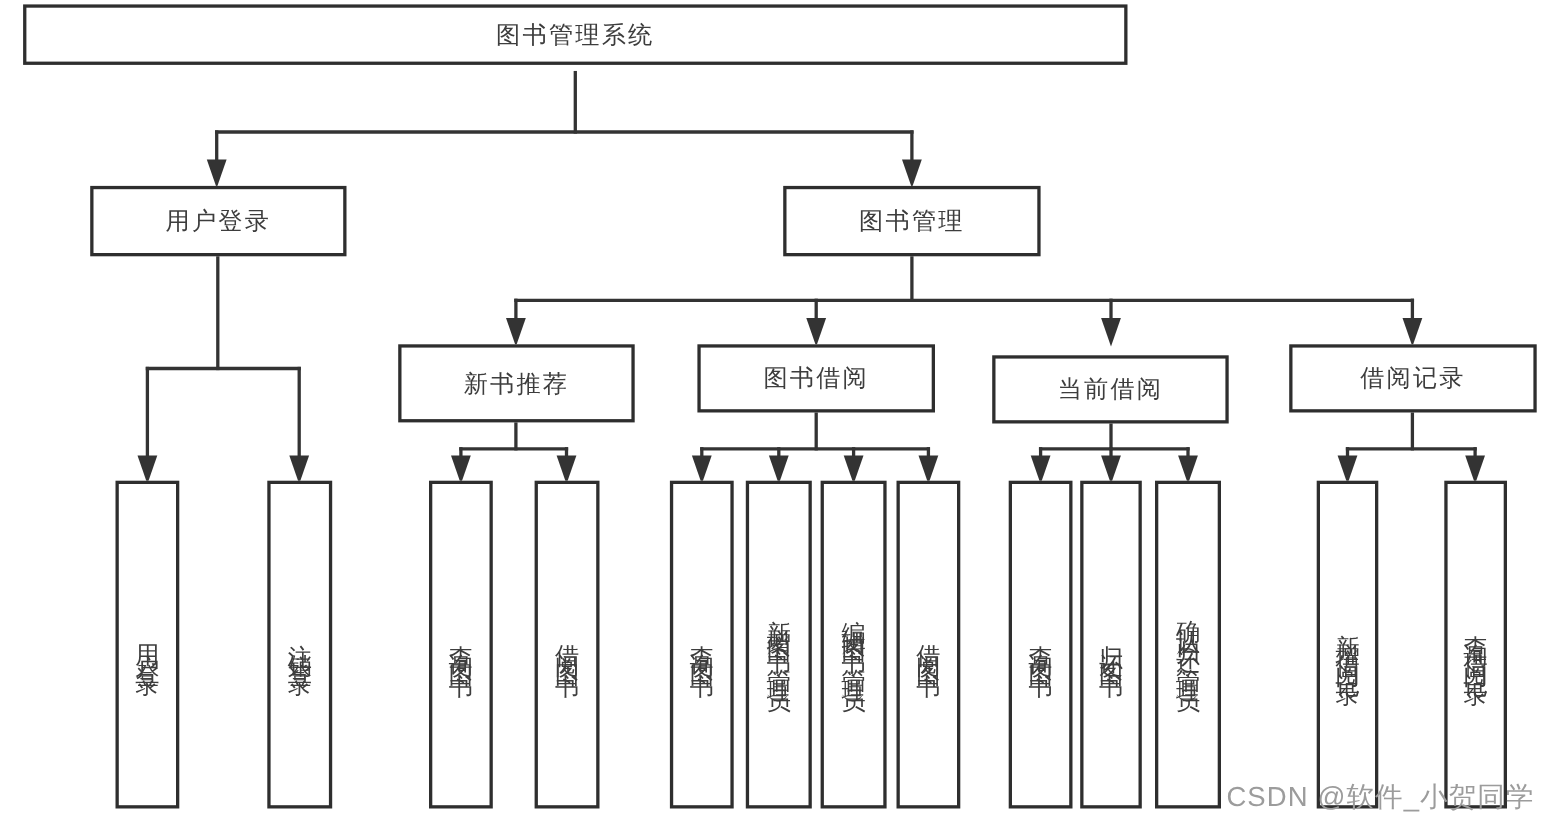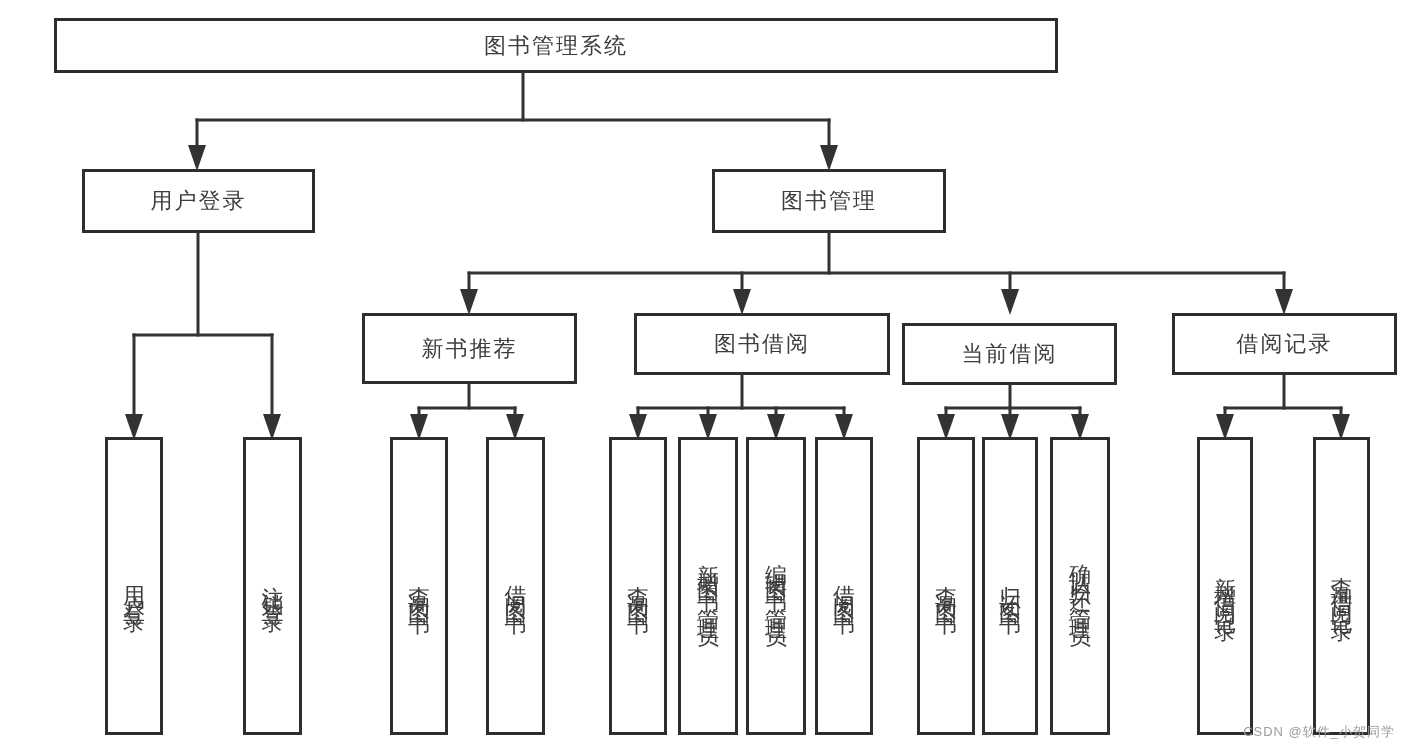--- a/index.html
+++ b/index.html
@@ -30,21 +30,21 @@
     writing-mode:vertical-rl;
     text-orientation:mixed;
     font-size:22px;
     letter-spacing:9px;
     line-height:1;
   }
   .watermark{
     position:absolute;
     right:10px;
     bottom:6px;
-    font-size:13px;
+    font-size:25px;
     letter-spacing:1px;
     color:#9c9c9c;
     white-space:nowrap;
   }
 </style>
 </head>
 <body>
 
 <div class="stage">
 
@@ -107,35 +107,35 @@
       <path d="M776 440 l -9 -26 h 18 Z"></path>
       <path d="M844 440 l -9 -26 h 18 Z"></path>
       <path d="M946 440 l -9 -26 h 18 Z"></path>
       <path d="M1010 440 l -9 -26 h 18 Z"></path>
       <path d="M1080 440 l -9 -26 h 18 Z"></path>
       <path d="M1225 440 l -9 -26 h 18 Z"></path>
       <path d="M1341 440 l -9 -26 h 18 Z"></path>
     </g>
   </svg>
 
-  <div class="node h" style="left:21px;top:18px;width:1004px;height:55px;margin-left:33px;">
+  <div class="node h" style="left:21px;top:4px;width:1004px;height:55px;">
     <span class="label">图书管理系统</span>
   </div>
 
   <div class="node h" style="left:82px;top:169px;width:233px;height:64px;">
     <span class="label">用户登录</span>
   </div>
   <div class="node h" style="left:712px;top:169px;width:234px;height:64px;justify-content:center;">
     <span class="label">图书管理</span>
   </div>
 
   <div class="node h" style="left:362px;top:313px;width:215px;height:71px;">
     <span class="label">新书推荐</span>
   </div>
-  <div class="node h" style="left:634px;top:313px;width:256px;height:62px;font-family:Liberation Serif, serif;">
+  <div class="node h" style="left:634px;top:313px;width:216px;height:62px;font-family:Liberation Serif, serif;">
     <span class="label">图书借阅</span>
   </div>
   <div class="node h" style="left:902px;top:323px;width:215px;height:62px;">
     <span class="label">当前借阅</span>
   </div>
   <div class="node h" style="left:1172px;top:313px;width:225px;height:62px;">
     <span class="label">借阅记录</span>
   </div>
 
   <div class="node v" style="left:105px;top:437px;width:58px;height:298px;">

